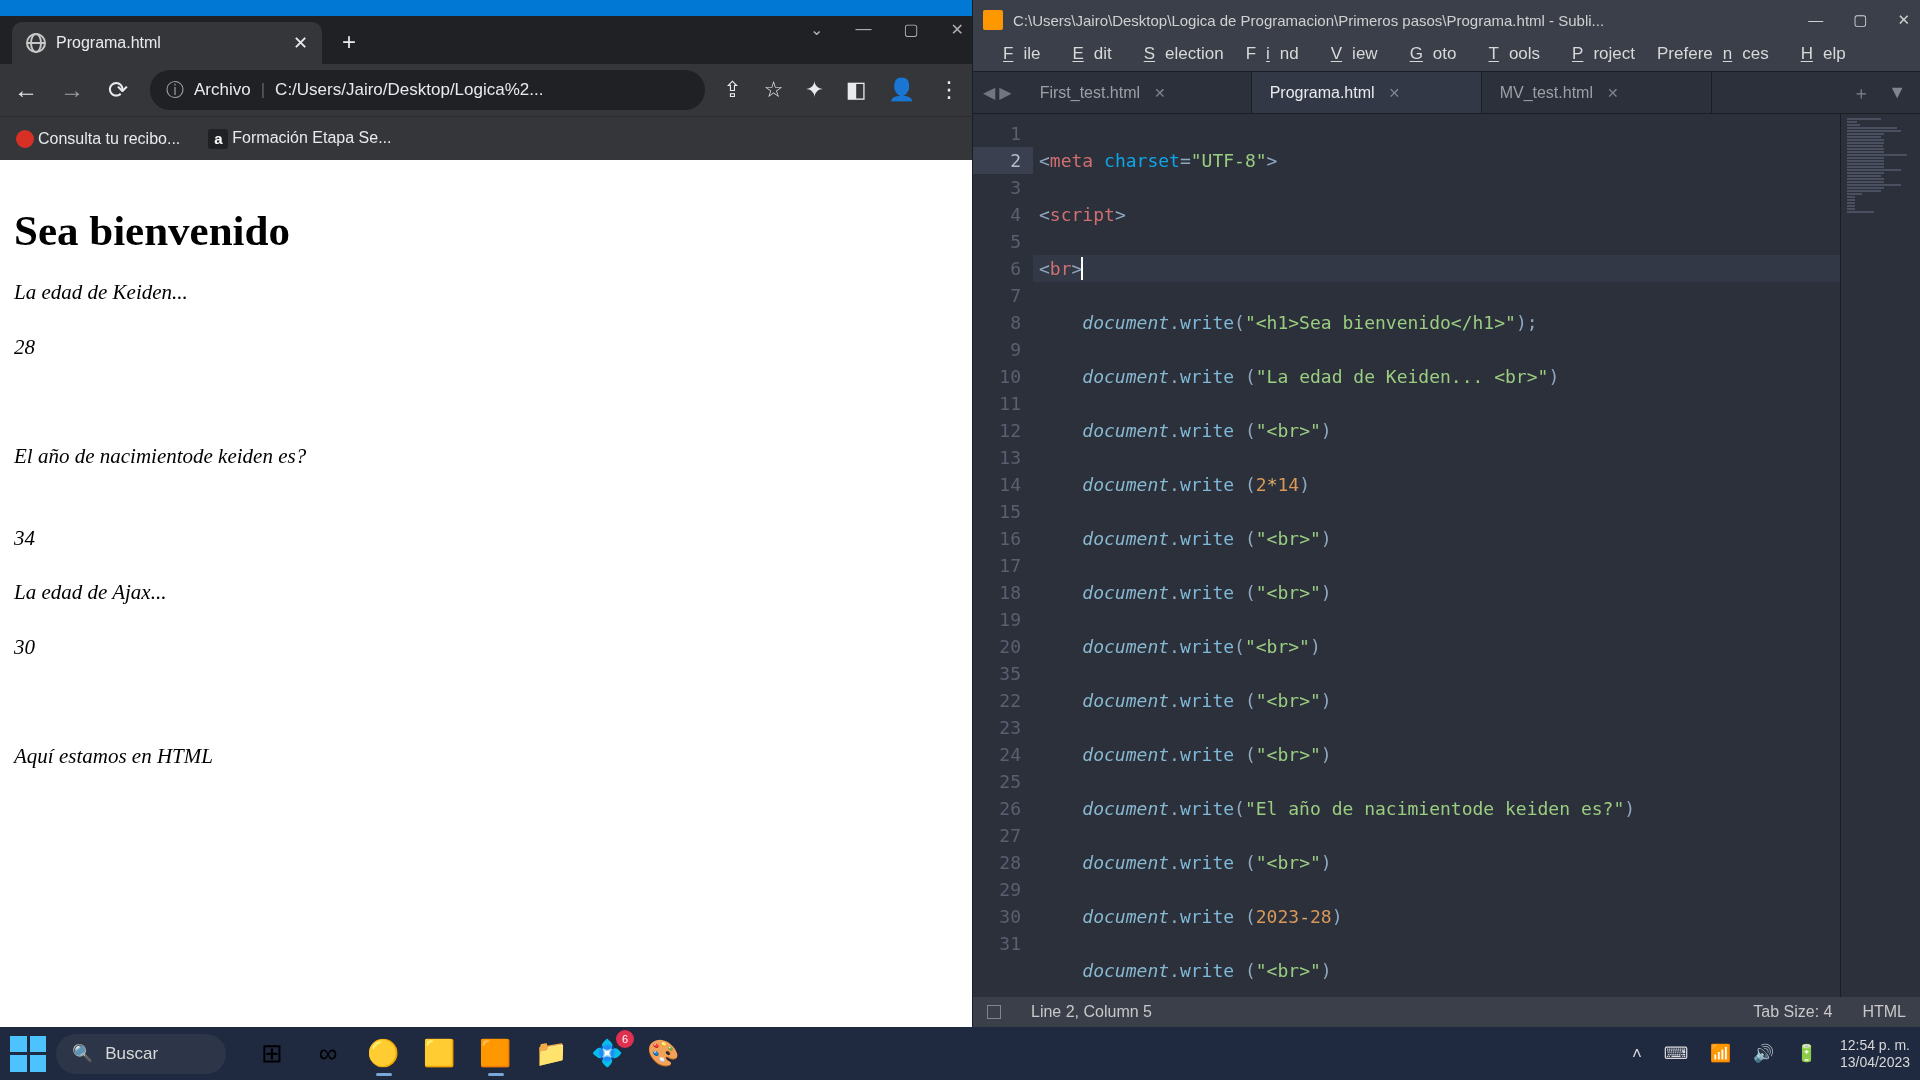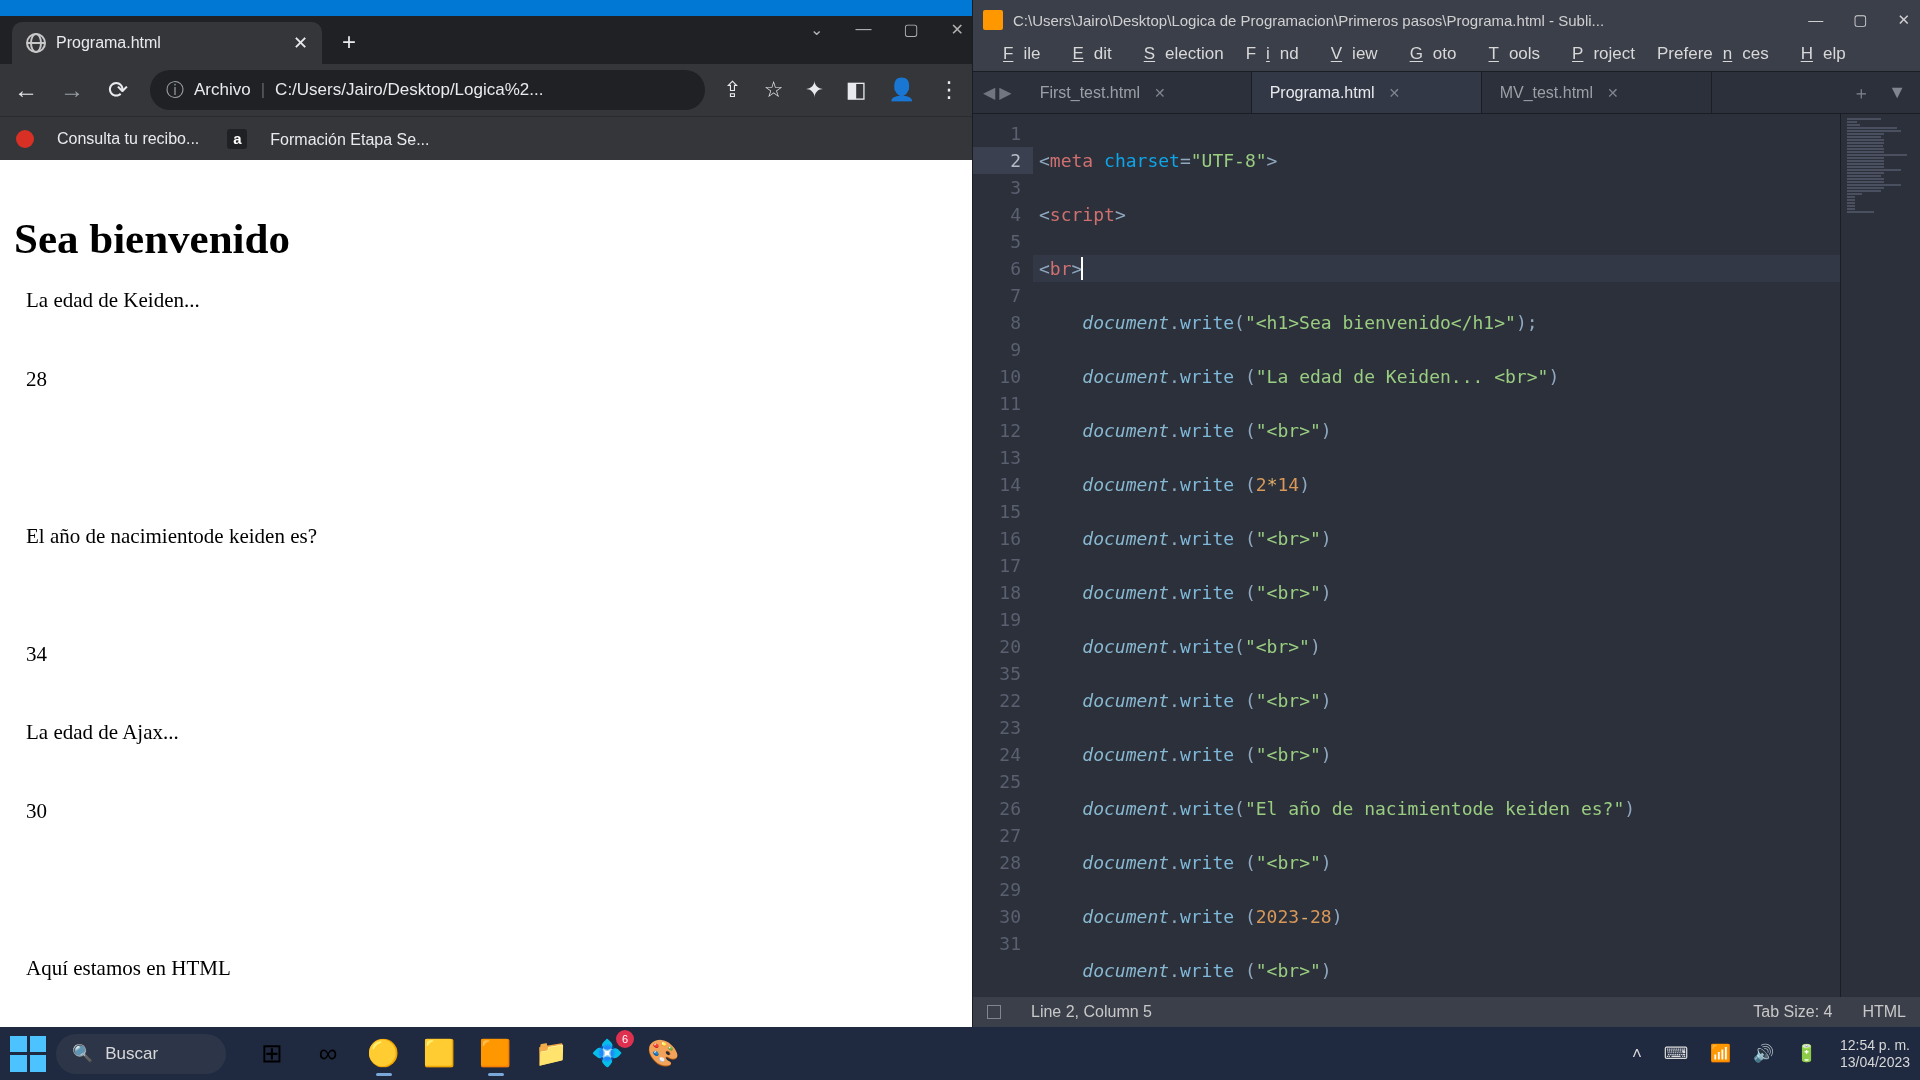--- a/index.html
+++ b/index.html
@@ -24,27 +24,27 @@
 .nav-btn.active { color: #e8eaed; }
 .addr-bar { flex: 1; background: #202124; height: 40px; border-radius: 20px; display: flex; align-items: center; padding: 0 16px; gap: 10px; color: #9aa0a6; font-size: 17px; }
 .addr-info { font-size: 18px; }
 .addr-label { color: #e8eaed; }
 .addr-sep { color: #5f6368; }
 .addr-url { color: #e8eaed; overflow: hidden; white-space: nowrap; }
 .toolbar-icons { display: flex; gap: 22px; color: #e8eaed; font-size: 22px; }
 .toolbar-icons span { cursor: pointer; }
 
 .bookmarks-bar { height: 44px; background: #35363a; border-top: 1px solid #2a2b2e; display: flex; align-items: center; padding: 0 16px; gap: 28px; }
-.bookmark { display: flex; align-items: flex-end; gap: 23px; color: #e8eaed; font-size: 16px; cursor: pointer; }
+.bookmark { display: flex; align-items: flex-start; gap: 4px; color: #e8eaed; font-size: 16px; cursor: pointer; }
 .bm-red { width: 18px; height: 18px; background: #d93025; border-radius: 50%; }
 .bm-a { width: 20px; height: 20px; background: #202124; color: #fff; font-weight: bold; font-size: 15px; display: flex; align-items: center; justify-content: center; border-radius: 3px; }
 
-.page { flex: 1; background: #fff; padding: 26px 14px; font-family: "Times New Roman", serif; color: #000; overflow: auto; }
+.page { flex: 1; background: #fff; padding: 18px 14px; font-family: "Times New Roman", serif; color: #000; overflow: auto; }
 .page h1 { font-size: 43px; font-weight: bold; margin: 28px 0 24px 0; }
-.page p { font-size: 21px; margin: 12px; line-height: 1.3; }
+.page p { font-size: 21px; margin: 0; line-height: 1.3; font-style: italic; }
 
 
 .sublime { position: absolute; left: 972px; top: 0; width: 948px; height: 1027px; background: #2b303b; display: flex; flex-direction: column; border-left: 1px solid #1a1d24; }
 .sl-titlebar { height: 40px; background: #3b3f4a; display: flex; align-items: center; padding: 0 10px; gap: 10px; }
 .sl-icon { width: 20px; height: 20px; background: #ff9800; border-radius: 2px; }
 .sl-title { color: #d0d0d0; font-size: 15px; flex: 1; white-space: nowrap; overflow: hidden; text-overflow: ellipsis; }
 .sl-winctrl { display: flex; gap: 30px; color: #d0d0d0; font-size: 15px; }
 .sl-winctrl span { cursor: pointer; }
 
 .sl-menu { height: 32px; background: #3b3f4a; display: flex; padding: 0 10px; gap: 2px; border-bottom: 1px solid #1a1d24; }

